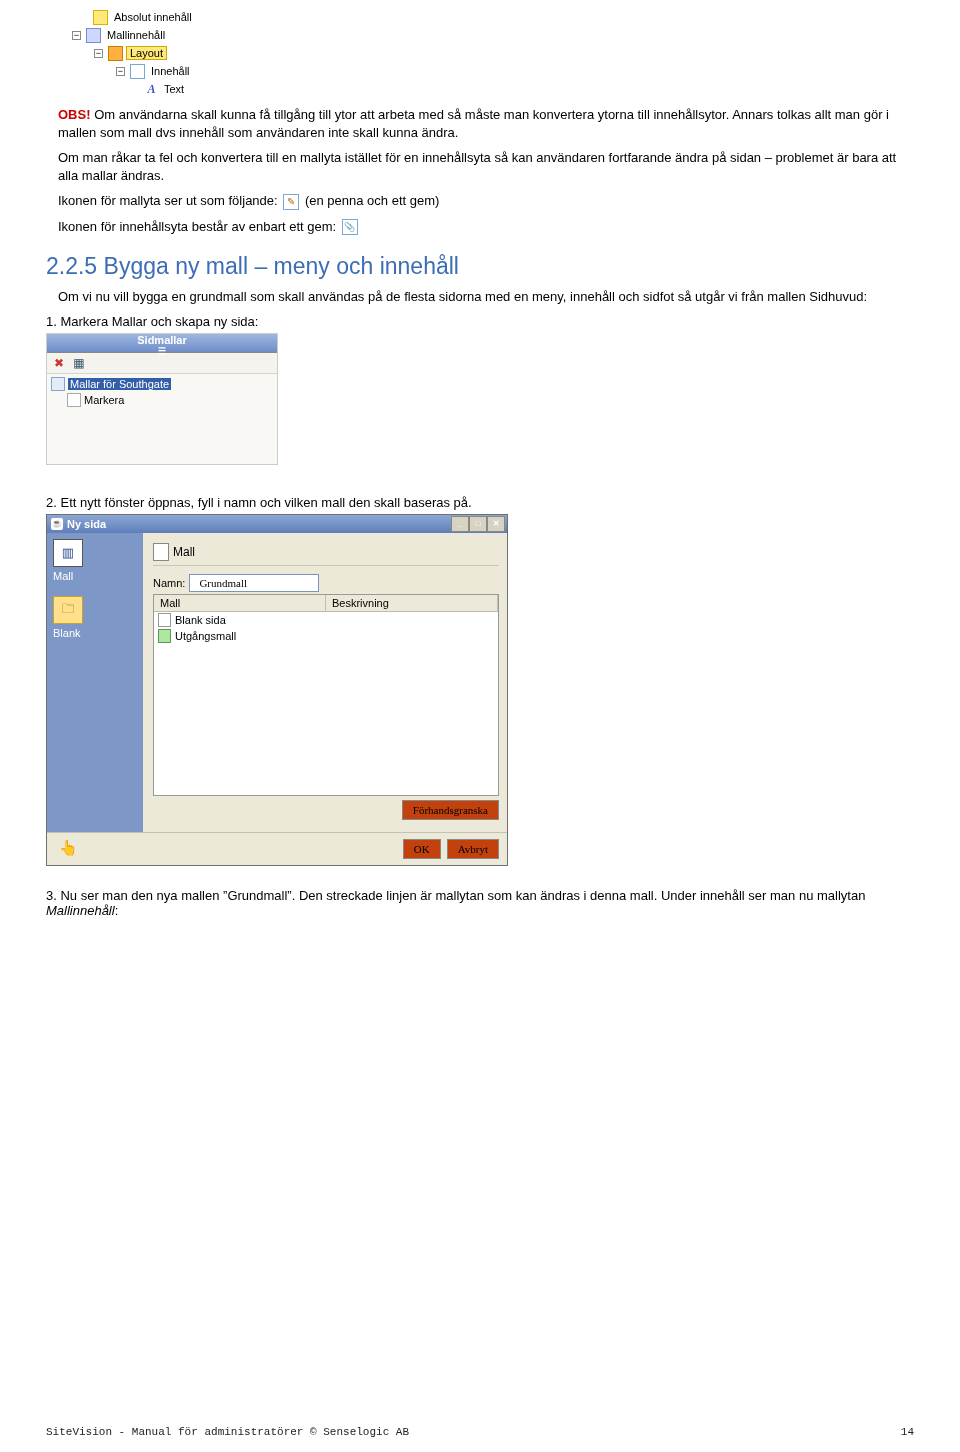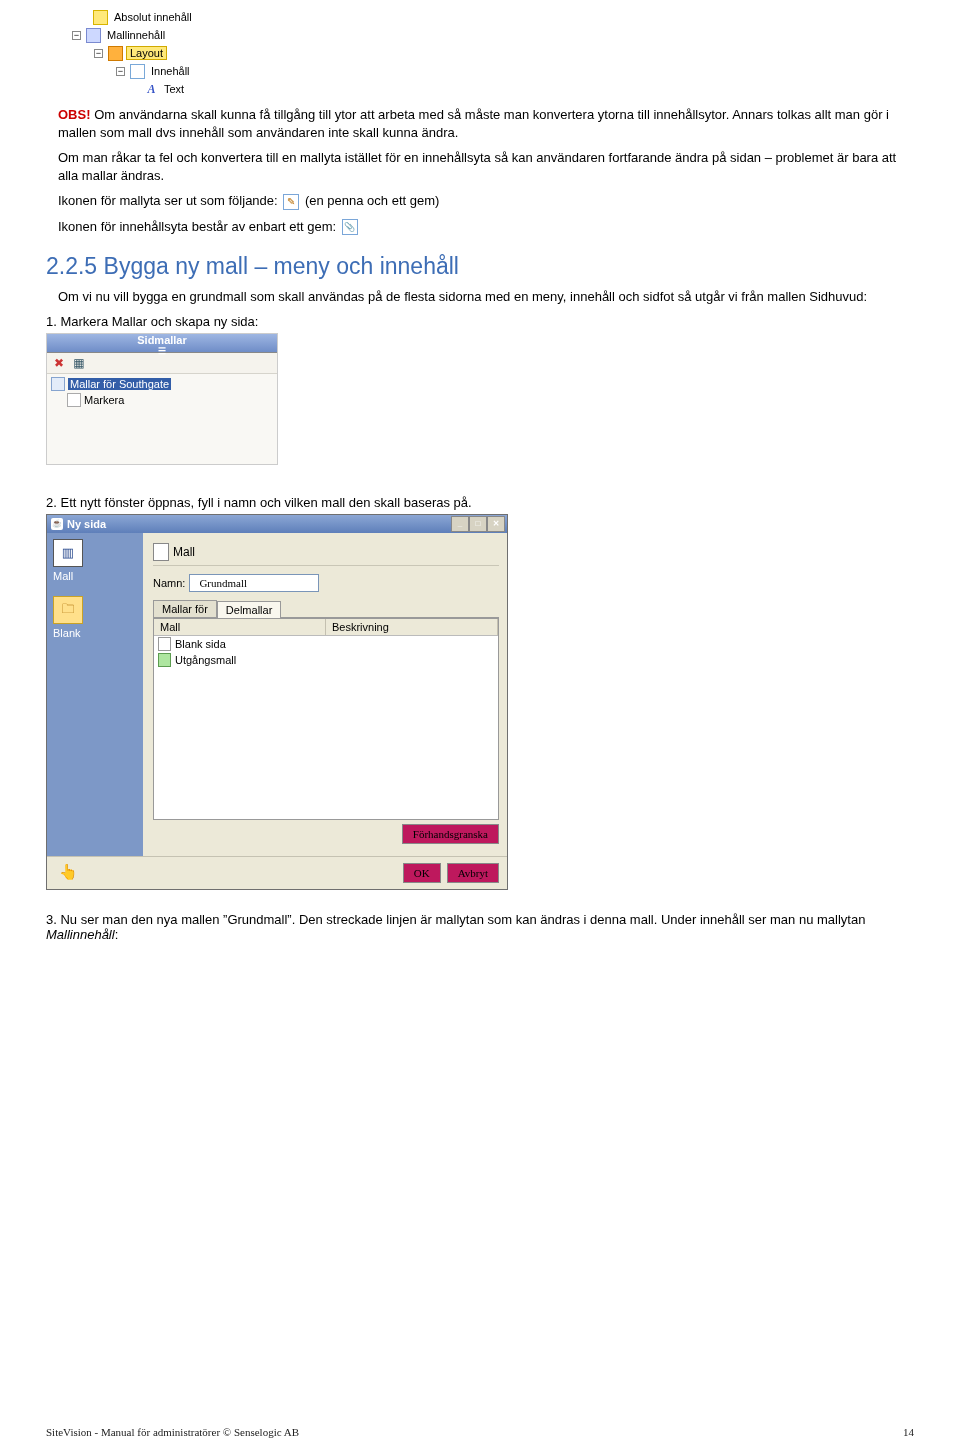--- a/index.html
+++ b/index.html
@@ -139,31 +139,31 @@
   .txt-input { border:1px solid #7a95b8; background:#fff; height:16px; padding:0 9px; width:110px; font-family:Tahoma; font-size:11px; }
   .tabs { margin-top:6px; display:flex; border-bottom:1px solid #999; }
   .tab { padding:2px 8px; border:1px solid #999; border-bottom:none; background:#e3e0cf; margin-right:0; font-size:11px; }
   .tab.active { background:#f9f7ee; position:relative; top:1px; }
   .listbox { border:1px solid #999; background:#fff; height:200px; }
   .list-head { display:flex; background:#ece9d8; border-bottom:1px solid #bbb; }
   .list-head .col { flex:1; padding:2px 6px; border-right:1px solid #c4c0b0; font-size:11px; }
   .list-row { display:flex; align-items:center; height:16px; padding-left:4px; gap:4px; }
   .icon-blank { width:11px; height:12px; background:#fff; border:1px solid #999; }
   .icon-green { width:11px; height:12px; background:#aee6a0; border:1px solid #5c9c50; }
-  .btn { border:1px solid #888; background:#be185d; padding:1px 10px; font-family:Tahoma; font-size:11px; height:20px; box-sizing:border-box; display:inline-flex; align-items:center; }
+  .btn { border:1px solid #888; background:#c2410c; padding:1px 10px; font-family:Tahoma; font-size:11px; height:20px; box-sizing:border-box; display:inline-flex; align-items:center; }
   .bottom-row { display:flex; justify-content:flex-end; gap:6px; padding:6px 8px; background:#ece9d8; border-top:1px solid #c5c2b2;}
   .preview-row { display:flex; justify-content:flex-end; padding:4px 0 6px 0; }
   .hand-icon { font-size:15px; color:#2a4a8e; margin-right:auto; margin-left:4px;}
   .footer {
     position: fixed;
     bottom: 14px;
     left:46px; right:46px;
     display:flex;
     justify-content:space-between;
-    font-family: Liberation Serif, serif;
+    font-family: Liberation Mono, monospace;
     font-size:11px;
     color:#222;
     width:868px;
     align-items:center;
   }
 </style>
 </head>
 <body>
 
 <div class="tree-area">
@@ -269,24 +269,20 @@
         <div class="dlg-main">
           <div class="field-row">
             <span class="icon-sheet"></span>
             <span style="font-size:12px;">Mall</span>
           </div>
           <hr style="border:none;border-top:1px solid #c9c6b6;margin:2px 0 6px 0;">
           <div class="field-row">
             <span>Namn:</span>
             <input class="txt-input" value="Grundmall" style="">
           </div>
-          <div class="tabs">
-            <div class="tab">Mallar för</div>
-            <div class="tab active">Delmallar</div>
-          </div>
           <div class="listbox">
             <div class="list-head">
               <div class="col">Mall</div>
               <div class="col">Beskrivning</div>
             </div>
             <div class="list-row">
               <span class="icon-blank"></span>
               <span>Blank sida</span>
             </div>
             <div class="list-row">

